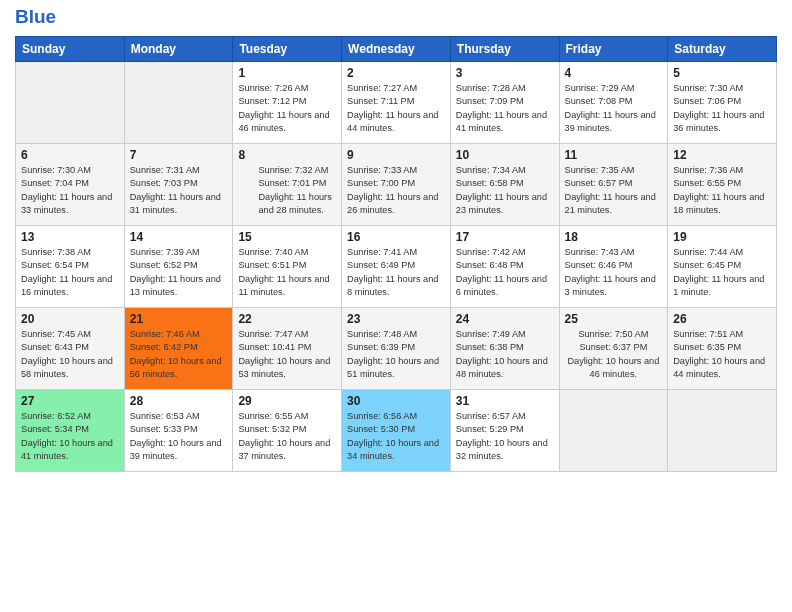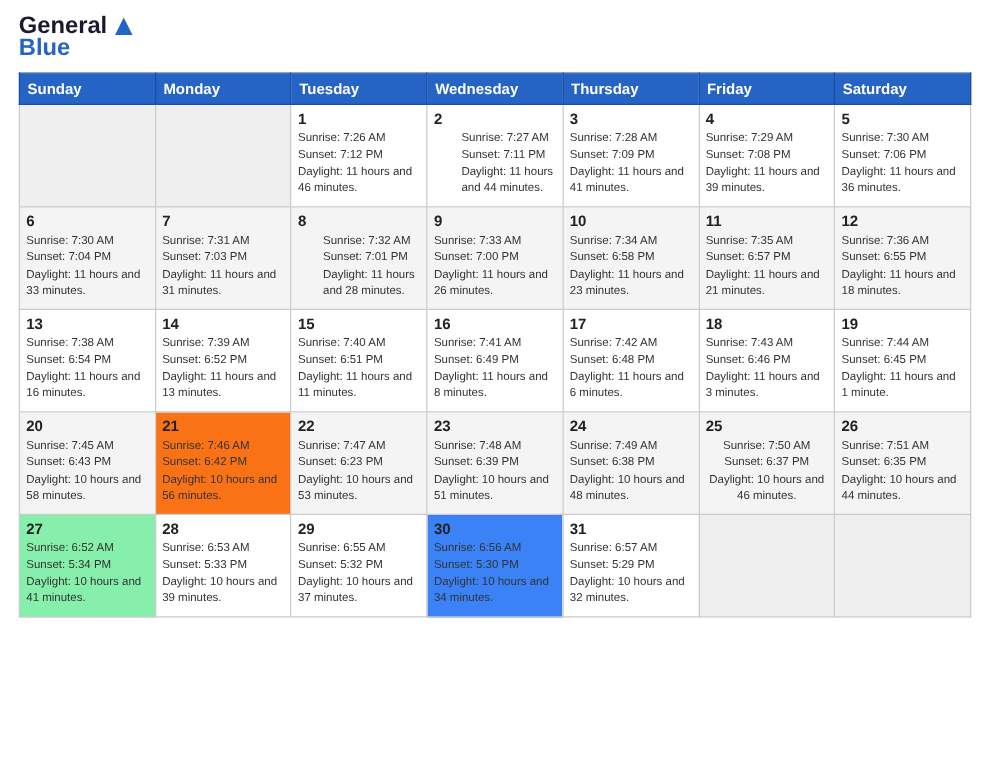--- a/index.html
+++ b/index.html
@@ -87,26 +87,20 @@
       background: #efefef !important;
     }
   </style>
 </head>
 <body>
 
 <div class="page">
   <div class="header">
     <div class="logo">
       <div style="display:flex;flex-direction:column;align-items:flex-start;">
-        <div style="display:flex;align-items:center;gap:2px;">
-          <span style="font-size:19px;font-weight:bold;color:#1a1a2e;">General</span>
-          <svg width="22" height="22" viewBox="0 0 22 22">
-            <polygon points="4,18 11,4 18,18" fill="#2563c4"></polygon>
-          </svg>
-        </div>
         <span style="font-size:19px;font-weight:bold;color:#2563c4;margin-top:-4px;">Blue</span>
       </div>
     </div>
     <div class="title-block">
       <div class="month-title"></div>
       <div class="location-title"></div>
     </div>
   </div>
 
   <table class="calendar-table">
@@ -126,21 +120,21 @@
           <td class="empty-cell" style="background: rgb(238, 238, 238);"></td>
           <td class="empty-cell" style="background: rgb(238, 238, 238);"></td>
           <td style="background: rgb(255, 255, 255);">
             <div class="day-number">1</div>
             <div class="day-info" style="white-space: pre-line;">Sunrise: 7:26 AM
 Sunset: 7:12 PM
 Daylight: 11 hours and 46 minutes.</div>
           </td>
           <td style="background: rgb(255, 255, 255);">
             <div class="day-number">2</div>
-            <div class="day-info" style="white-space: pre-line; margin-left: 22px;">Sunrise: 7:27 AM
+            <div class="day-info" style="white-space: pre-line;">Sunrise: 7:27 AM
 Sunset: 7:11 PM
 Daylight: 11 hours and 44 minutes.</div>
           </td>
           <td style="background: rgb(255, 255, 255);">
             <div class="day-number">3</div>
             <div class="day-info" style="white-space: pre-line;">Sunrise: 7:28 AM
 Sunset: 7:09 PM
 Daylight: 11 hours and 41 minutes.</div>
           </td>
           <td style="background: rgb(255, 255, 255);">
@@ -253,21 +247,21 @@
           </td>
           <td style="background: #f97316; margin-left: 40px;">
             <div class="day-number">21</div>
             <div class="day-info" style="white-space: pre-line;">Sunrise: 7:46 AM
 Sunset: 6:42 PM
 Daylight: 10 hours and 56 minutes.</div>
           </td>
           <td style="background: rgb(244, 244, 244);">
             <div class="day-number">22</div>
             <div class="day-info" style="white-space: pre-line;">Sunrise: 7:47 AM
-Sunset: 6:23 PM
+Sunset: 10:41 PM
 Daylight: 10 hours and 53 minutes.</div>
           </td>
           <td style="background: rgb(244, 244, 244);">
             <div class="day-number">23</div>
             <div class="day-info" style="white-space: pre-line;">Sunrise: 7:48 AM
 Sunset: 6:39 PM
 Daylight: 10 hours and 51 minutes.</div>
           </td>
           <td style="background: rgb(244, 244, 244);">
             <div class="day-number">24</div>
@@ -300,21 +294,21 @@
             <div class="day-info" style="white-space: pre-line;">Sunrise: 6:53 AM
 Sunset: 5:33 PM
 Daylight: 10 hours and 39 minutes.</div>
           </td>
           <td style="background: rgb(255, 255, 255);">
             <div class="day-number">29</div>
             <div class="day-info" style="white-space: pre-line;">Sunrise: 6:55 AM
 Sunset: 5:32 PM
 Daylight: 10 hours and 37 minutes.</div>
           </td>
-          <td style="background: #3b82f6;">
+          <td style="background: #7dd3fc;">
             <div class="day-number">30</div>
             <div class="day-info" style="white-space: pre-line;">Sunrise: 6:56 AM
 Sunset: 5:30 PM
 Daylight: 10 hours and 34 minutes.</div>
           </td>
           <td style="background: rgb(255, 255, 255);">
             <div class="day-number">31</div>
             <div class="day-info" style="white-space: pre-line;">Sunrise: 6:57 AM
 Sunset: 5:29 PM
 Daylight: 10 hours and 32 minutes.</div>

